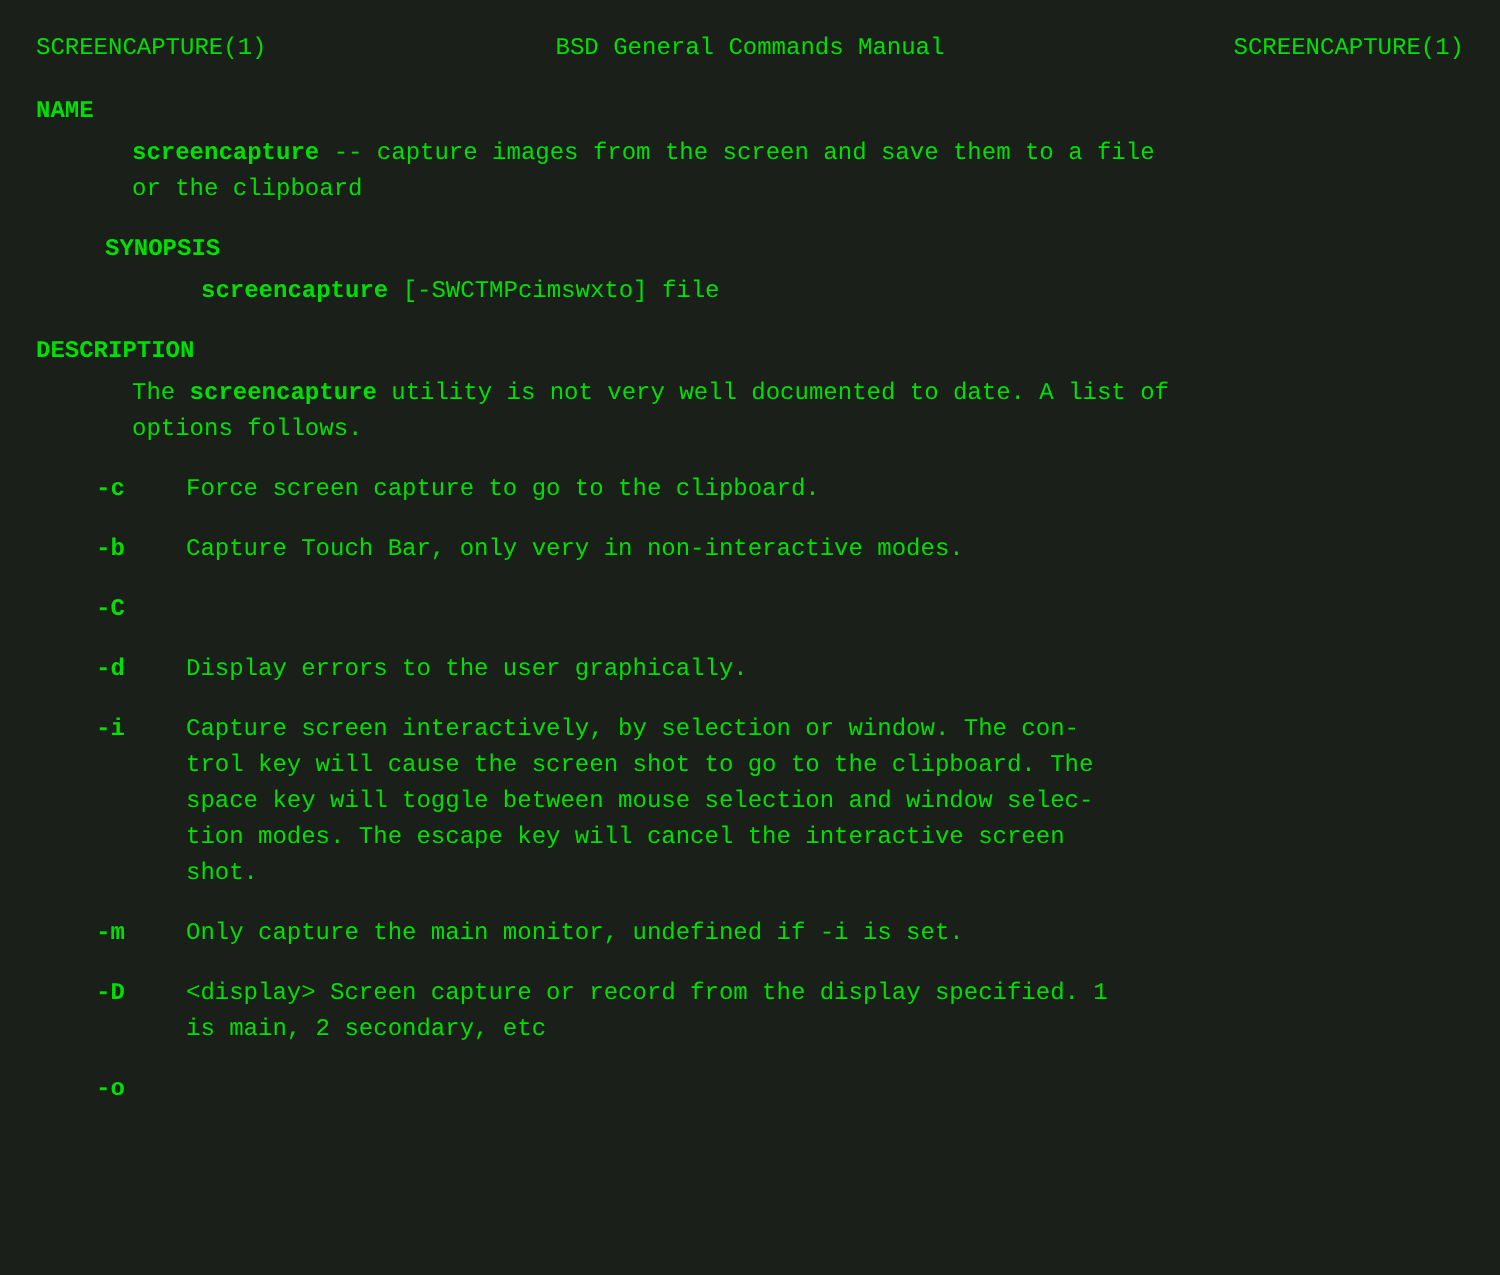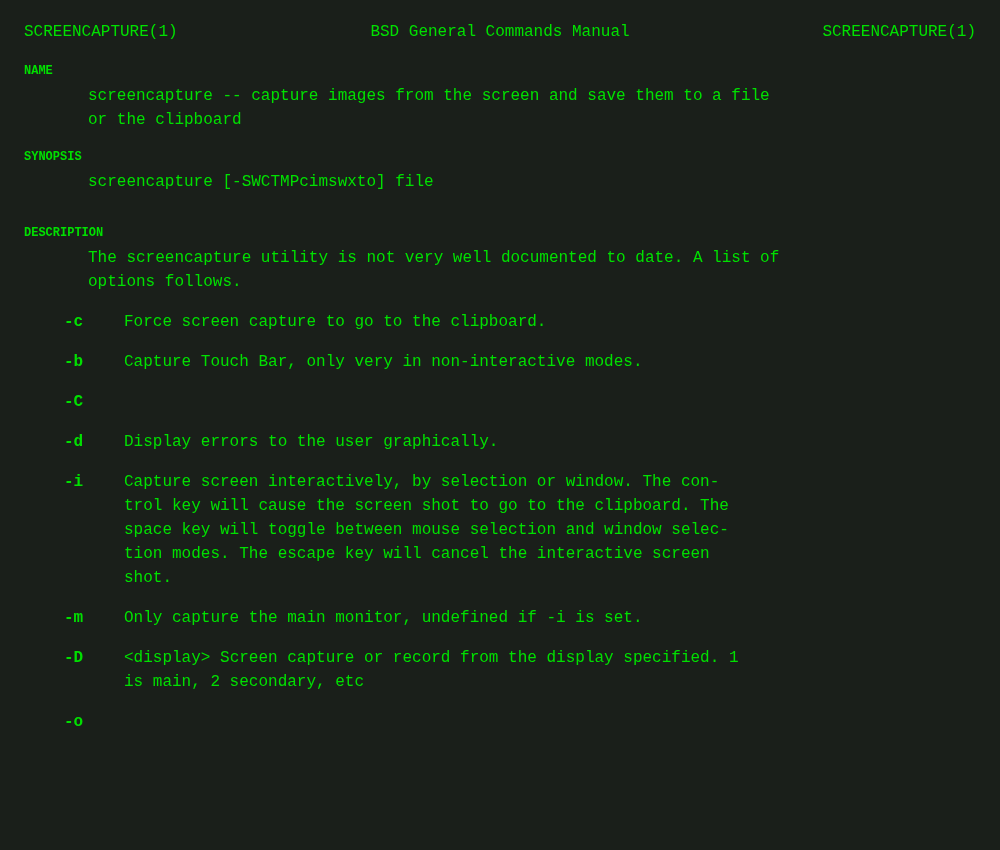--- a/index.html
+++ b/index.html
@@ -21,31 +21,31 @@
 
     .header-line {
       display: flex;
       justify-content: space-between;
       margin-bottom: 18px;
       font-size: 16px;
     }
 
     .section-heading {
       font-weight: bold;
-      font-size: 12px;
+      font-size: 16px;
       margin-top: 10px;
       margin-bottom: 4px;
     }
 
     .indent {
       padding-left: 64px;
     }
 
     .bold-text {
-      font-weight: normal;
+      font-weight: bold;
     }
 
     .underline {
     }
 
     .option-row {
       display: flex;
       margin-bottom: 16px;
       margin-top: 16px;
     }
@@ -75,29 +75,29 @@
 </div>
 
 <div class="section-block">
   <div class="section-heading">NAME</div>
   <div class="indent">
     <span class="bold-text">screencapture</span><span> -- capture images from the screen and save them to a file</span><br>
     <span>or the clipboard</span>
   </div>
 </div>
 
-<div class="section-block" style="margin-top:16px;">
+<div class="section-block" style="margin-top:16px;margin-left:46px;">
   <div class="section-heading">SYNOPSIS</div>
   <div class="indent">
     <span class="bold-text">screencapture</span>
     <span> [-SWCTMPcimswxto] </span><span class="underline">file</span>
   </div>
 </div>
 
-<div class="section-block" style="margin-top:30px;">
+<div class="section-block" style="margin-top:16px;">
   <div class="section-heading">DESCRIPTION</div>
   <div class="indent">
     <span>The </span><span class="bold-text">screencapture</span><span> utility is not very well documented to date.  A list of</span><br>
     <span>options follows.</span>
   </div>
 
   <div class="option-row">
     <div class="option-flag">-c</div>
     <div class="option-desc">Force screen capture to go to the clipboard.</div>
   </div>

